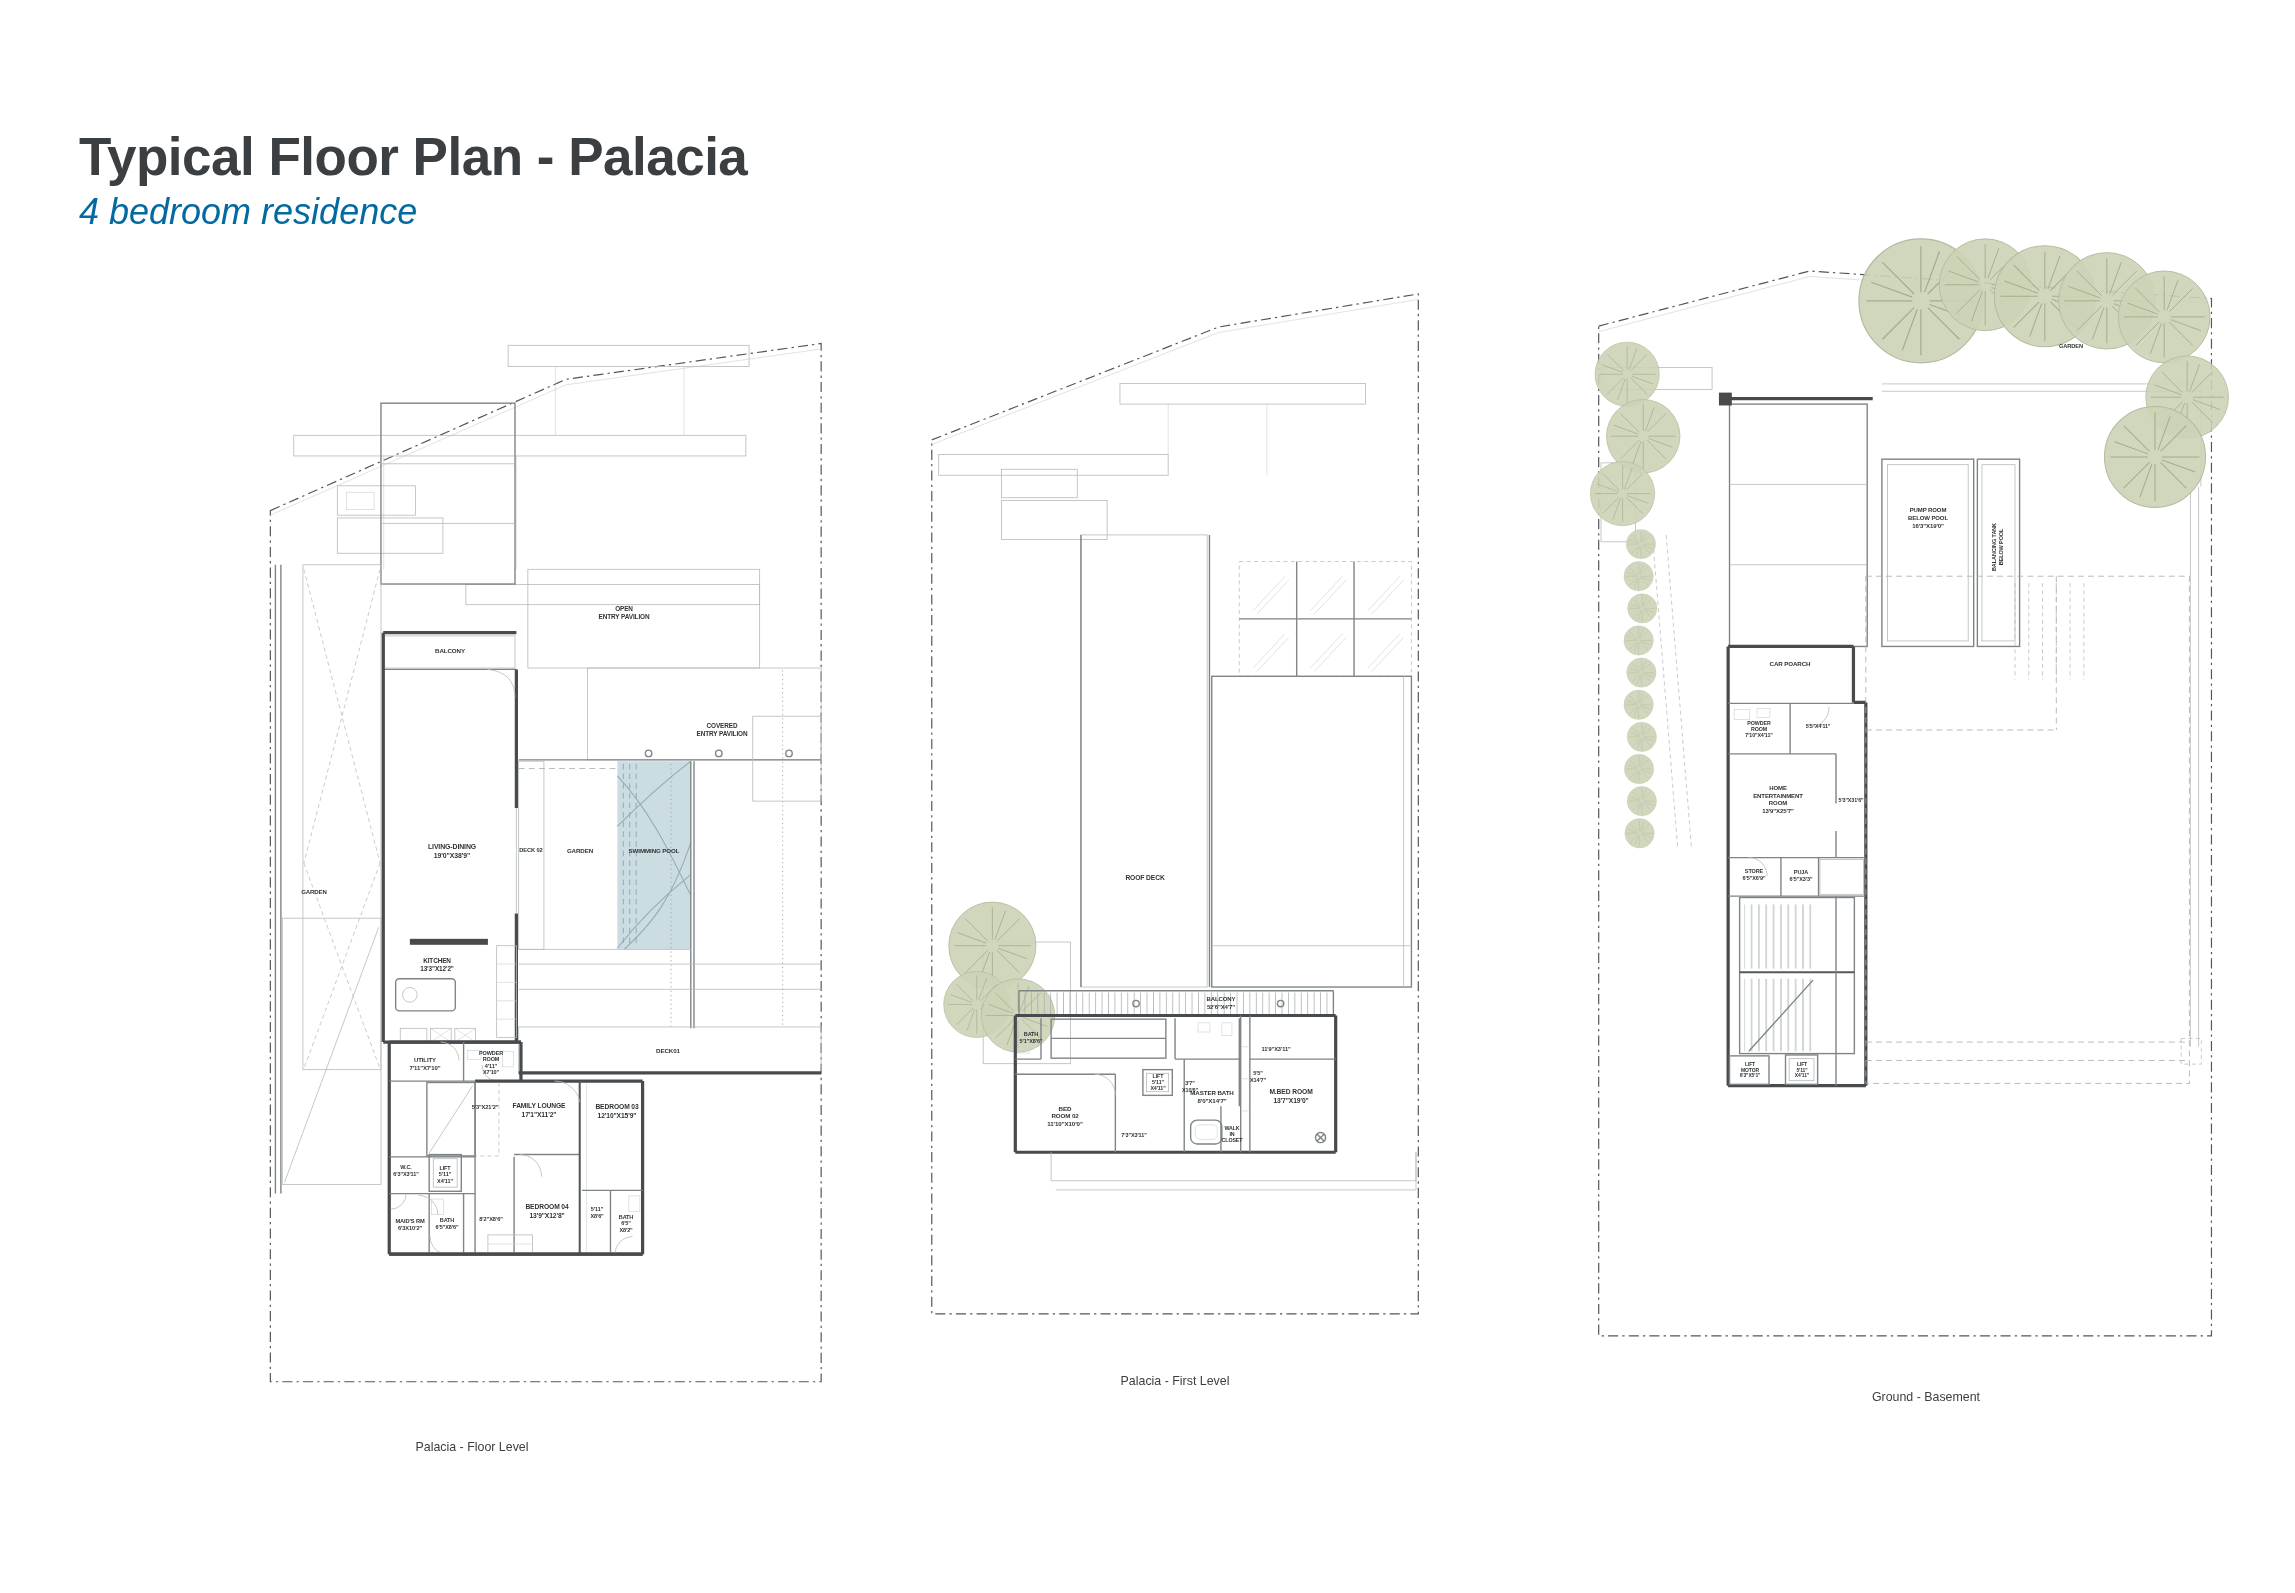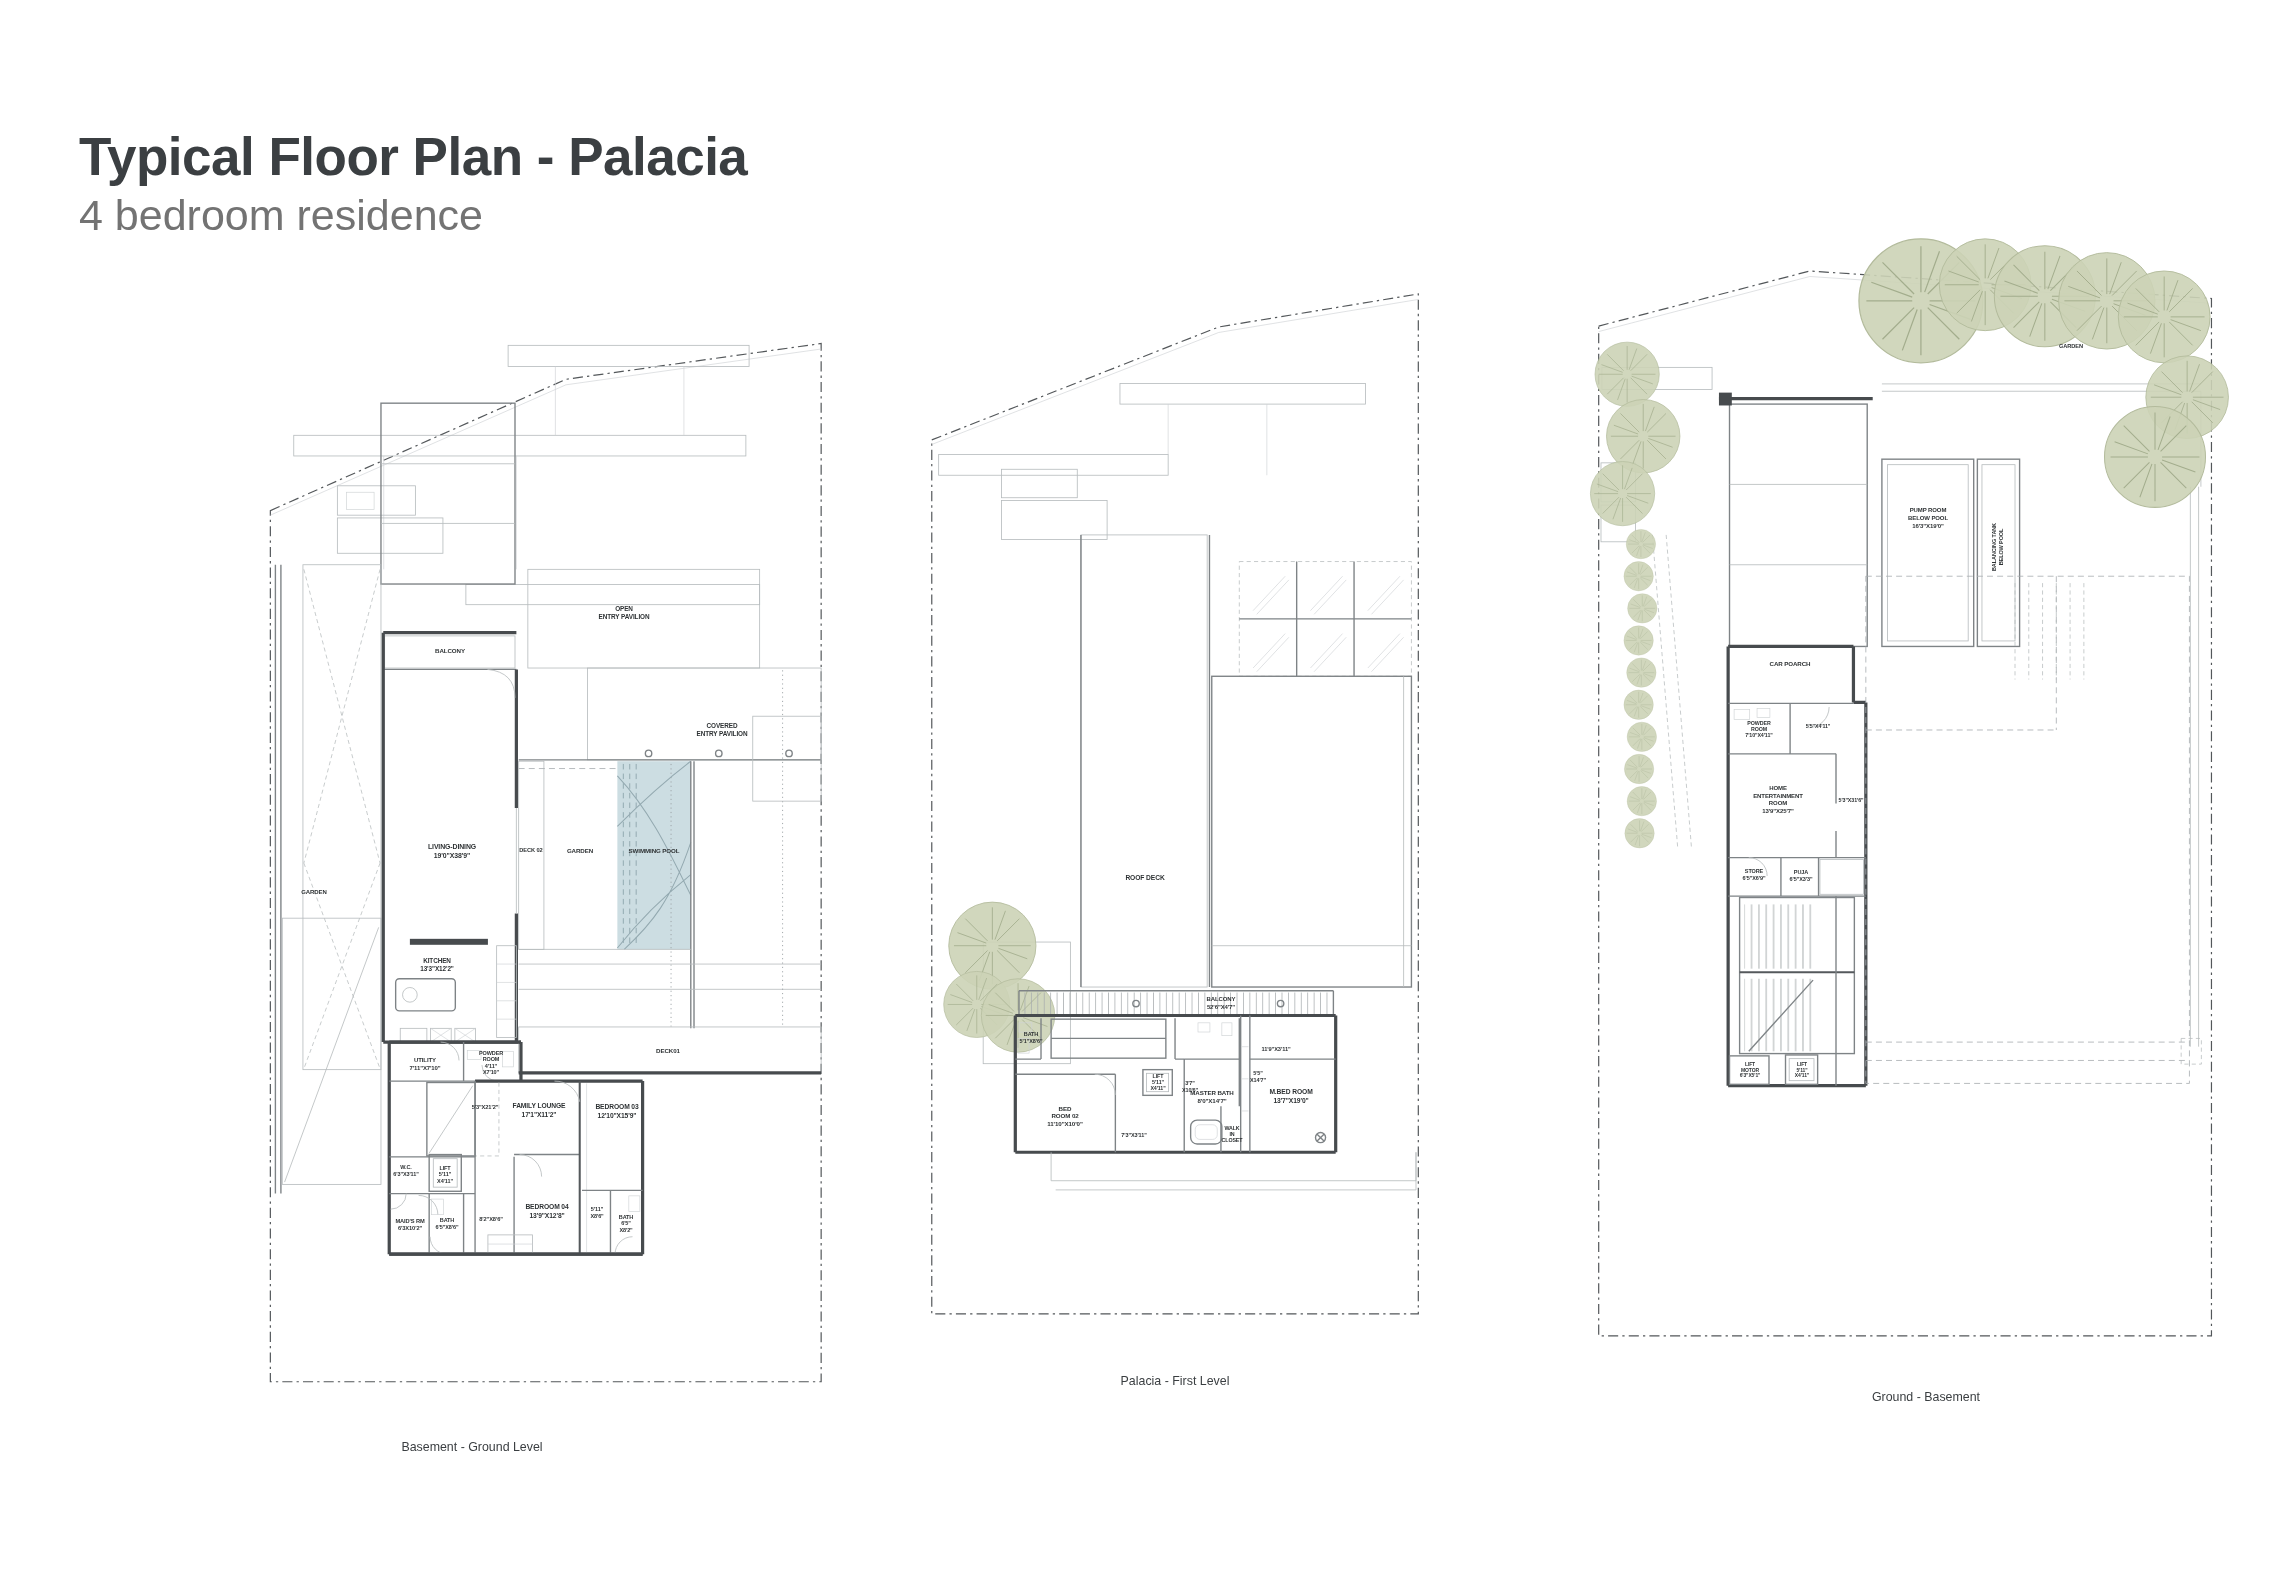--- a/index.html
+++ b/index.html
@@ -1,21 +1,21 @@
 <!DOCTYPE html>
 <html style="--pool: #ccdde2; --tree: #ccd3b6;font-size:7.3px"><head>
 <meta charset="utf-8">
 <style>
   html,body{margin:0;padding:0;background:#ffffff;}
   .canvas{position:relative;width:2295px;height:1594px;background:#ffffff;overflow:hidden;
           font-family:"Liberation Sans","DejaVu Sans",sans-serif;}
   
   .title-block{position:absolute;left:79px;top:129px;color:#3b3f42;}
   .title-line1{font-size:53px;font-weight:bold;letter-spacing:-0.5px;line-height:1.05;}
-  .title-line2{font-size:43px;font-weight:400;color:#737373;letter-spacing:0px;line-height:1.15;margin-top:6.4px;}
+  .title-line2{font-size:36px;font-weight:400;color:#0369a1;letter-spacing:0px;line-height:1.15;margin-top:6.4px;font-style:italic;}
   
   .lbl{position:absolute;transform:translate(-50%,-50%);white-space:pre-line;text-align:center;
        font-weight:bold;color:#2e3234;letter-spacing:-0.1px;line-height:1.3;}
   .lbl.vert{transform:translate(-50%,-50%) rotate(-90deg);}
   .caption{position:absolute;transform:translate(-50%,-50%);font-size:12.4px;font-weight:400;
            color:#3a3e41;white-space:nowrap;}
   
   svg{position:absolute;left:0;top:0;}
   .dk{stroke:#474b4e;stroke-width:7;fill:none;}
   .dk5{stroke:#55595c;stroke-width:4.5;fill:none;}
@@ -361,21 +361,21 @@
   <div class="lbl" style="left:447px;top:1224px;font-size:5.5px;">BATH
 6'5"X8'6"</div>
   <div class="lbl" style="left:491px;top:1220px;font-size:5.7px;">8'2"X8'6"</div>
   <div class="lbl" style="left:547px;top:1212px;font-size:6.7px;">BEDROOM 04
 13'9"X12'8"</div>
   <div class="lbl" style="left:597px;top:1213px;font-size:5.5px;">5'11"
 X8'6"</div>
   <div class="lbl" style="left:626px;top:1223px;font-size:5.5px;line-height:1.15;">BATH
 6'5"
 X8'2"</div>
-  <div class="caption" style="left:472px;top:1447px;">Basement - Ground Level</div>
+  <div class="caption" style="left:472px;top:1447px;">Palacia - Floor Level</div>
 
   <div class="lbl" style="left:1145px;top:878px;font-size:6.7px;">ROOF DECK</div>
   <div class="lbl" style="left:1221px;top:1004px;font-size:6px;">BALCONY
 52'6"X4'7"</div>
   <div class="lbl" style="left:1031px;top:1038px;font-size:5.5px;">BATH
 5'1"X8'6"</div>
   <div class="lbl" style="left:1276px;top:1050px;font-size:5.7px;">11'9"X3'11"</div>
   <div class="lbl" style="left:1065px;top:1116px;font-size:6.2px;line-height:1.2;">BED
 ROOM 02
 11'10"X10'0"</div>

